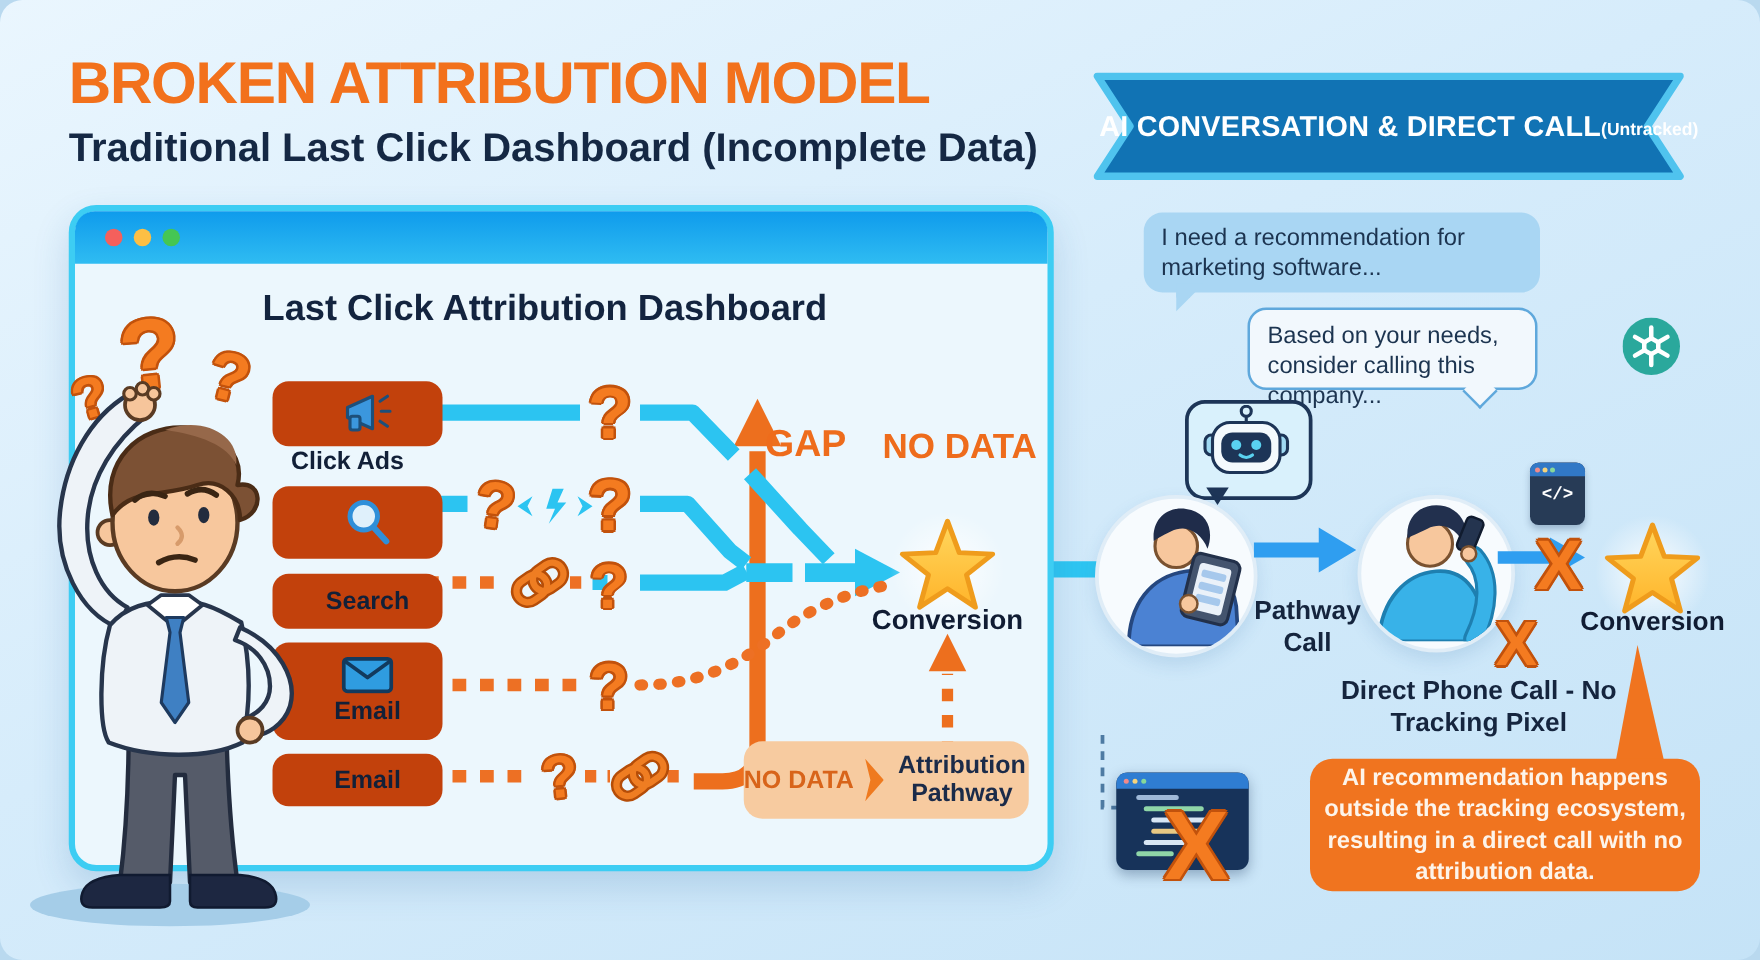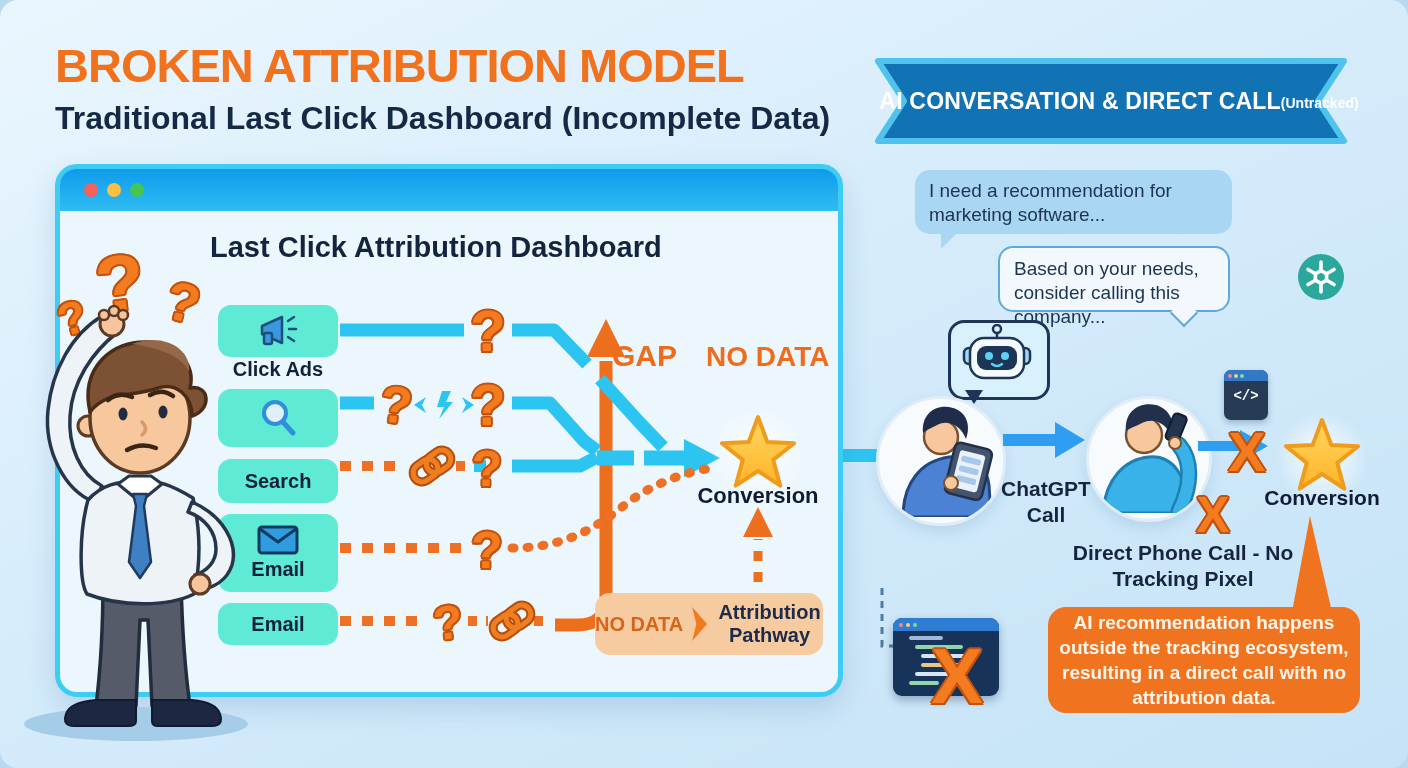--- a/index.html
+++ b/index.html
@@ -27,22 +27,22 @@
   #browser{left:55px;top:164px;width:778px;height:523px;background:#ecf7fd;
     border:5px solid #3dcdf3;border-radius:22px;box-shadow:0 12px 28px rgba(40,100,160,.18);}
   #titlebar{left:0;top:0;width:778px;height:42px;border-radius:16px 16px 0 0;
     background:linear-gradient(180deg,#0f9bec,#2fbcf2);}
   .dot{position:absolute;top:14px;width:14px;height:14px;border-radius:50%;}
   #dot-red{left:24px;background:#f4605c;}
   #dot-yellow{left:47px;background:#fcbf44;}
   #dot-green{left:70px;background:#45c653;}
   #dash-title{left:150px;top:62px;font-size:29px;font-weight:700;color:#13243f;white-space:nowrap;}
 
-  .chanbox{position:absolute;left:158px;width:120px;background:#5eead4;border-radius:13px;
-    display:flex;flex-direction:column;align-items:center;justify-content:center;gap:3px;}
+  .chanbox{position:absolute;left:158px;width:120px;background:#c2410c;border-radius:13px;
+    display:flex;flex-direction:column;align-items:center;justify-content:center;gap:3px;padding-left:16px;}
   .chanlabel{font-size:20px;font-weight:700;color:#122038;}
   #chan-label-social{position:absolute;left:158px;top:189px;width:120px;text-align:center;
     font-size:20px;font-weight:700;color:#122038;}
 
   
   #gap-label{left:552px;top:170px;font-size:30px;font-weight:800;color:#ee6c1c;}
   #nodata-label{left:646px;top:172px;font-size:28px;font-weight:800;color:#ee6c1c;}
   #conv1-label{left:628px;top:314px;width:140px;font-size:22px;font-weight:700;color:#101c33;}
   #pathway-box{left:535px;top:424px;width:228px;height:62px;background:#f7cba0;border-radius:15px;
     display:flex;align-items:center;justify-content:center;gap:9px;}
@@ -351,21 +351,21 @@
         <rect x="79" y="68" width="20" height="6" rx="2" fill="#a6c8ec"></rect>
         <rect x="79" y="78" width="20" height="6" rx="2" fill="#a6c8ec"></rect>
       </g>
       <circle cx="72" cy="84" r="7" fill="#f7c79d" stroke="#7a5230" stroke-width="2"></circle>
     </svg>
   </div>
 
   <svg class="abs" style="left:1003px;top:420px;" width="84" height="40" viewBox="0 0 84 40">
     <polygon points="0,14 52,14 52,2 82,20 52,38 52,26 0,26" fill="#2f9ef0"></polygon>
   </svg>
-  <div class="steplabel" id="label-private">ChatGPT Call</div>
+  <div class="steplabel" id="label-private">Pathway Call</div>
 
   <div class="p-circle" id="circle-phone">
     <svg width="114" height="114" viewBox="0 0 114 114">
       <path d="M14,114 C16,80 36,60 60,58 C84,56 98,76 100,114 Z" fill="#38b2e8" stroke="#1e7fb0" stroke-width="3"></path>
       <path d="M90,112 C102,88 104,62 90,46" stroke="#1e7fb0" stroke-width="17" fill="none" stroke-linecap="round"></path>
       <path d="M90,112 C102,88 104,62 90,46" stroke="#38b2e8" stroke-width="12" fill="none" stroke-linecap="round"></path>
       <circle cx="55" cy="36" r="18" fill="#f7c79d" stroke="#7a5230" stroke-width="2.5"></circle>
       <path d="M37,32 C35,12 51,2 67,6 C81,10 87,24 83,38 C77,24 65,18 53,24 C45,28 39,30 37,32 Z" fill="#22304e"></path>
       <g transform="rotate(22 84 34)">
         <rect x="78" y="14" width="14" height="28" rx="4" fill="#24344f" stroke="#101b2e" stroke-width="2"></rect>

